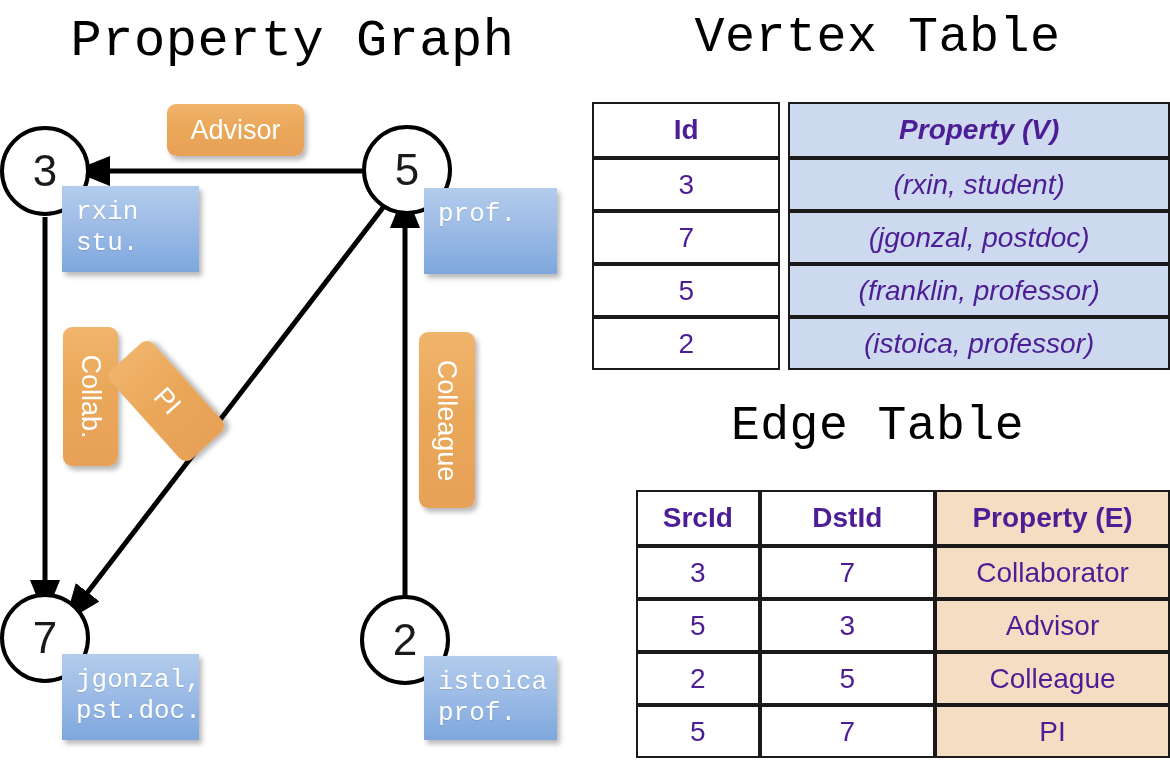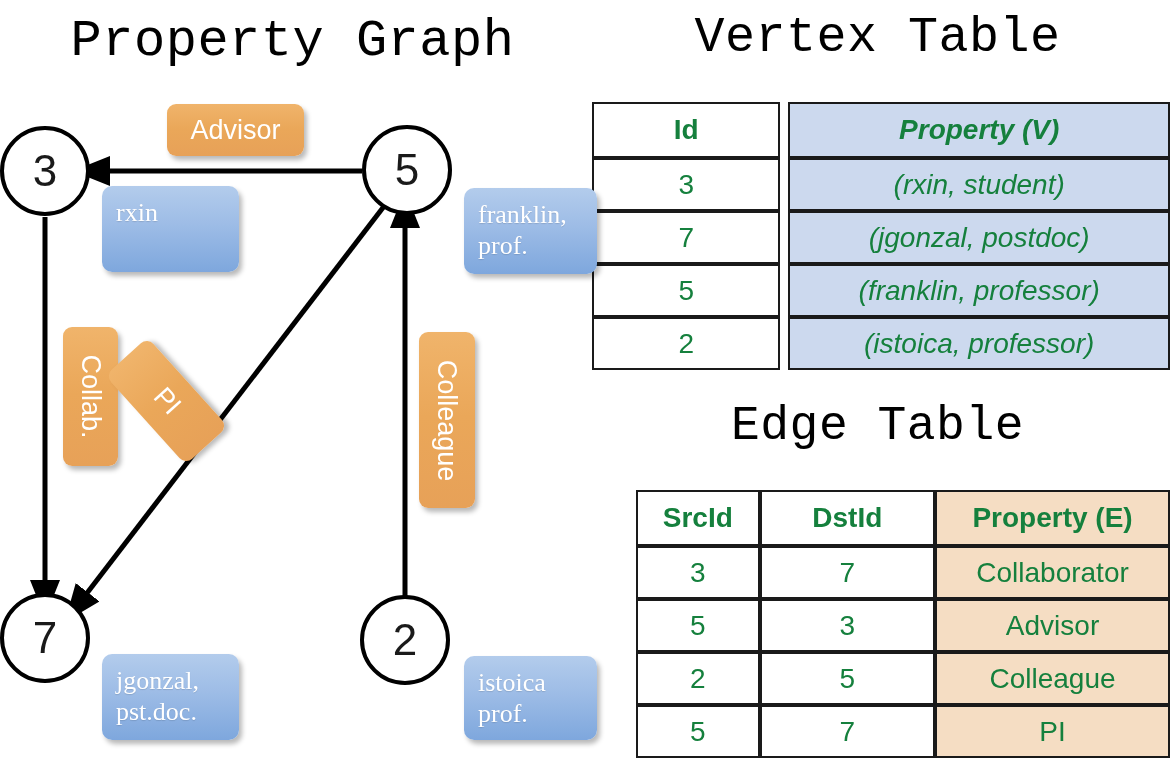--- a/index.html
+++ b/index.html
@@ -69,32 +69,31 @@
     font-size: 44px;
     font-weight: 300;
     font-family: "Liberation Sans", sans-serif;
     color: #1a1a1a;
     z-index: 3;
   }
 
   .prop-box {
     position: absolute;
     box-sizing: border-box;
-    border-radius: 10px;
+    border-radius: 0;
     background: linear-gradient(to bottom, #b3ccec 0%, #9dbce6 45%, #7ea7dd 100%);
     box-shadow: 3px 4px 5px rgba(0,0,0,0.28);
     color: #ffffff;
     font-size: 26px;
     line-height: 31px;
-    font-family: Liberation Serif, serif;
+    font-family: Liberation Mono, monospace;
     font-weight: 400;
     padding: 11px 0 0 14px;
     z-index: 4;
     text-shadow: 0 1px 1px rgba(0,0,0,0.12);
-    margin-left: 40px;
   }
 
   .edge-label {
     position: absolute;
     box-sizing: border-box;
     border-radius: 9px;
     background: linear-gradient(to bottom, #f0b46b 0%, #eaa759 48%, #e7a158 100%);
     box-shadow: 3px 4px 5px rgba(0,0,0,0.28);
     color: #ffffff;
     font-size: 27px;
@@ -126,21 +125,21 @@
   }
   .data-table td, .data-table th {
     border: 2px solid #1a1a1a;
     background: #ffffff;
     text-align: center;
     font-weight: 400;
     font-size: 28px;
     height: 49px;
     padding: 0;
     vertical-align: middle;
-    color: #15803d;
+    color: #4c1d95;
   }
   .data-table th {
     font-weight: 700;
     font-size: 28px;
     height: 52px;
   }
   .cell-prop-v {
     background: #ccd9ee !important;
   }
   .cell-prop-e {
@@ -192,24 +191,24 @@
   <div class="vertex-node" style="left:0px; top:126px;">3</div>
 
   <div class="vertex-node" style="left:362px; top:125px;">5</div>
 
   <div class="vertex-node" style="left:0px; top:593px;">7</div>
 
   <div class="vertex-node" style="left:360px; top:595px;">2</div>
 
   <div class="prop-box" style="left:62px; top:186px; width:137px; height:86px;">
     <div>rxin</div>
+    <div>stu.</div>
   </div>
 
   <div class="prop-box" style="left:424px; top:188px; width:133px; height:86px;">
-    <div>franklin,</div>
     <div>prof.</div>
   </div>
 
   <div class="prop-box" style="left:62px; top:654px; width:137px; height:86px;">
     <div>jgonzal,</div>
     <div>pst.doc.</div>
   </div>
 
   <div class="prop-box" style="left:424px; top:656px; width:133px; height:84px;">
     <div>istoica</div>

